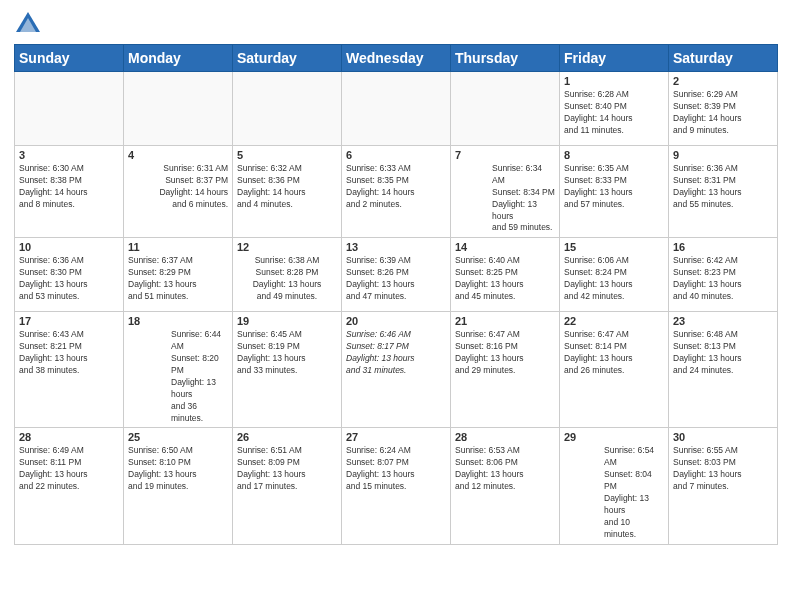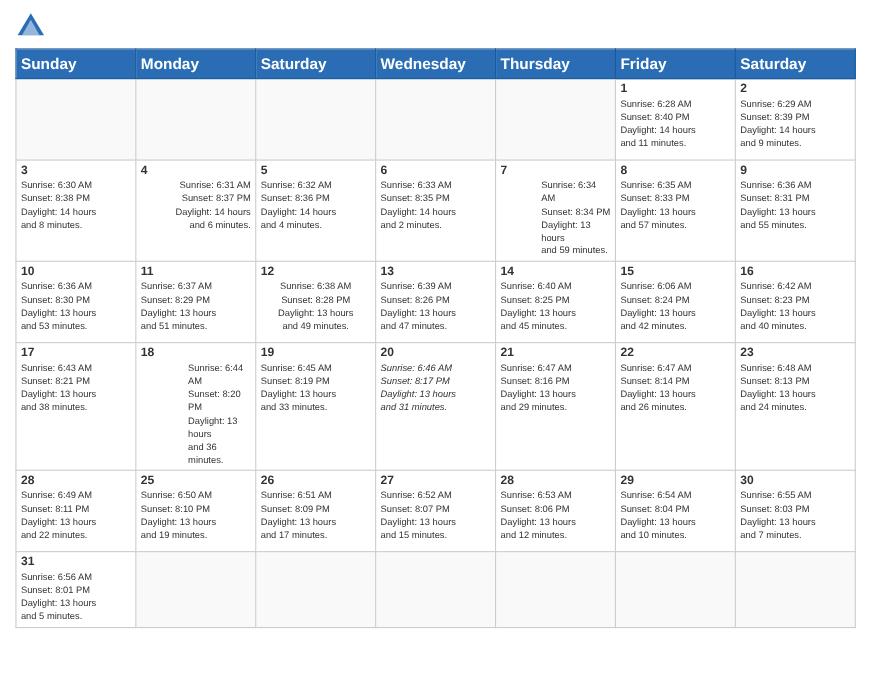--- a/index.html
+++ b/index.html
@@ -318,57 +318,42 @@
           </td>
           <td>
             <span class="day-number">26</span>
             <div class="day-info" style="white-space: pre-line;">Sunrise: 6:51 AM
 Sunset: 8:09 PM
 Daylight: 13 hours
 and 17 minutes.</div>
           </td>
           <td>
             <span class="day-number">27</span>
-            <div class="day-info" style="white-space: pre-line;">Sunrise: 6:52 AM
+            <div class="day-info" style="white-space: pre-line;">Sunrise: 6:24 AM
 Sunset: 8:07 PM
 Daylight: 13 hours
 and 15 minutes.</div>
           </td>
           <td>
             <span class="day-number">28</span>
             <div class="day-info" style="white-space: pre-line;">Sunrise: 6:53 AM
 Sunset: 8:06 PM
 Daylight: 13 hours
 and 12 minutes.</div>
           </td>
           <td>
             <span class="day-number">29</span>
-            <div class="day-info" style="white-space: pre-line;">Sunrise: 6:54 AM
+            <div class="day-info" style="white-space: pre-line; margin-left: 40px;">Sunrise: 6:54 AM
 Sunset: 8:04 PM
 Daylight: 13 hours
 and 10 minutes.</div>
           </td>
           <td>
             <span class="day-number">30</span>
             <div class="day-info" style="white-space: pre-line;">Sunrise: 6:55 AM
 Sunset: 8:03 PM
 Daylight: 13 hours
 and 7 minutes.</div>
           </td>
-        </tr>
-        <tr class="last-row">
-          <td>
-            <span class="day-number">31</span>
-            <div class="day-info" style="white-space: pre-line;">Sunrise: 6:56 AM
-Sunset: 8:01 PM
-Daylight: 13 hours
-and 5 minutes.</div>
-          </td>
-          <td class="empty"></td>
-          <td class="empty"></td>
-          <td class="empty"></td>
-          <td class="empty"></td>
-          <td class="empty"></td>
-          <td class="empty"></td>
         </tr>
       </tbody>
   </table>
 </div>
 
 </body></html>

